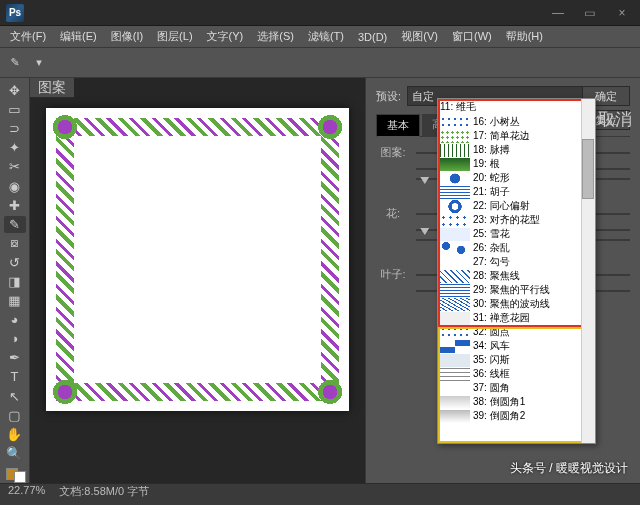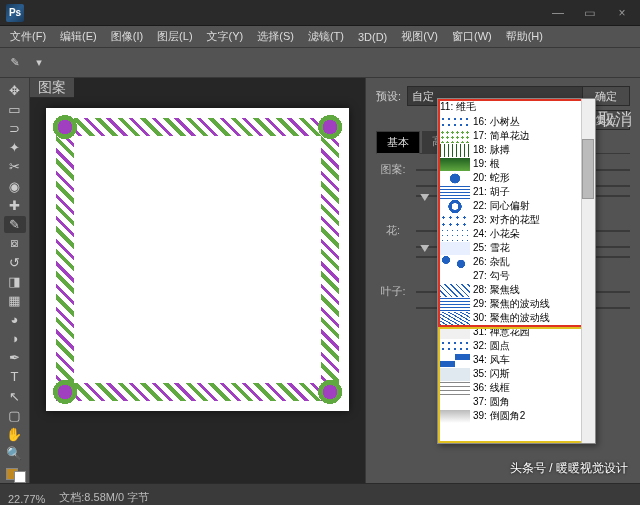--- a/index.html
+++ b/index.html
@@ -27,41 +27,41 @@
 .vine.top{top:0;left:0;right:0;height:18px}
 .vine.bottom{bottom:0;left:0;right:0;height:18px}
 .vine.left{top:0;bottom:0;left:0;width:18px}
 .vine.right{top:0;bottom:0;right:0;width:18px}
 .corner{position:absolute;width:34px;height:34px;background:radial-gradient(circle,#a040c0 0%,#a040c0 30%,#60a840 30%,#60a840 50%,transparent 50%)}
 .corner.tl{top:-8px;left:-8px}
 .corner.tr{top:-8px;right:-8px}
 .corner.bl{bottom:-8px;left:-8px}
 .corner.br{bottom:-8px;right:-8px}
 .right-panel{width:275px;background:#535353;border-left:1px solid #383838;padding:8px 10px;position:relative}
-.preset-row{display:flex;align-items:center;gap:6px;margin-bottom:25px}
+.preset-row{display:flex;align-items:center;gap:6px;margin-bottom:8px}
 .preset-row select{flex:1;background:#3a3a3a;color:#ddd;border:1px solid #2a2a2a;height:20px;font-size:11px}
 .gear-btn{width:18px;height:18px;color:#ccc;cursor:pointer}
 .btn-stack{position:absolute;top:8px;right:10px;width:48px;display:flex;flex-direction:column;gap:4px}
 .ps-btn{background:#4a4a4a;border:1px solid #2a2a2a;color:#ddd;height:20px;font-size:11px;cursor:pointer;text-align:center;line-height:18px}
 .tabs{display:flex;gap:2px;margin-top:6px;margin-bottom:8px;border-bottom:1px solid #3a3a3a}
 .tab{padding:3px 10px;background:#3a3a3a;color:#aaa;cursor:pointer;font-size:11px}
 .tab.active{background:#000000;color:#ddd;border:1px solid #3a3a3a;border-bottom:1px solid #535353;margin-bottom:-1px}
 .slider-row{display:flex;align-items:center;margin:8px 0;font-size:11px;color:#bbb}
 .slider-label{width:40px;text-align:center;padding-right:6px}
 .slider-track{flex:1;height:2px;background:#3a3a3a;position:relative}
 .slider-thumb{position:absolute;top:-4px;left:40%;width:9px;height:10px;background:#bbb;clip-path:polygon(50% 100%,0 30%,100% 30%)}
 .pattern-popup{position:absolute;top:98px;left:437px;width:159px;height:346px;background:#fff;border:1px solid #888;z-index:50;overflow:hidden;box-shadow:2px 2px 6px rgba(0,0,0,.4)}
 .popup-scroll{position:absolute;right:0;top:0;bottom:0;width:14px;background:#eee;border-left:1px solid #ccc}
 .popup-scroll-thumb{position:absolute;right:1px;top:40px;width:12px;height:60px;background:#bbb;border:1px solid #999}
 .pattern-line{display:flex;align-items:center;height:14px;padding-left:2px;font-size:10px;color:#000;cursor:pointer}
 .pattern-swatch{width:30px;height:13px;margin-right:3px;flex-shrink:0}
 .hl-red{position:absolute;top:0;left:0;right:12px;height:228px;border:2px solid #e03020;pointer-events:none}
 .hl-yellow{position:absolute;top:228px;left:0;right:12px;bottom:0;border:2px solid #e0c020;pointer-events:none}
 .cancel-btn{position:absolute;top:108px;right:8px;color:#ccc;font-size:17px;z-index:60}
-.statusbar{position:absolute;bottom:0;left:0;right:0;height:22px;background:#3a3a3a;display:flex;align-items:flex-end;padding:0 8px;font-size:11px;color:#bbb;gap:14px;border-top:1px solid #2a2a2a}
+.statusbar{position:absolute;bottom:0;left:0;right:0;height:22px;background:#3a3a3a;display:flex;align-items:flex-start;padding:0 8px;font-size:11px;color:#bbb;gap:14px;border-top:1px solid #2a2a2a}
 .watermark{position:absolute;bottom:28px;right:12px;color:#fff;font-size:12px;text-shadow:0 0 3px #000;z-index:100}
 </style>
 </head>
 <body>
 
 <div class="titlebar">
   <div class="app-logo">Ps</div>
   <div class="win-controls">
     <span>—</span>
     <span>▭</span>
@@ -231,42 +231,38 @@
       </div>
       <div class="pattern-line">
         <div class="pattern-swatch" style="background: radial-gradient(circle, rgb(255, 255, 255) 20%, rgb(32, 96, 192) 21%, rgb(32, 96, 192) 40%, rgb(255, 255, 255) 41%);"></div>
         <span>22: 同心偏射</span>
       </div>
       <div class="pattern-line">
         <div class="pattern-swatch" style="background: radial-gradient(circle, rgb(32, 96, 192) 25%, transparent 26%) 0px 0px / 7px 7px, rgb(255, 255, 255);"></div>
         <span>23: 对齐的花型</span>
       </div>
       <div class="pattern-line">
-        <div class="pattern-swatch" style="background: radial-gradient(circle, rgb(32, 96, 192) 20%, transparent 21%) 0px 0px / 5px 5px, rgb(255, 255, 255);"></div>
-        <span>24: 小花朵</span>
-      </div>
-      <div class="pattern-line">
         <div class="pattern-swatch" style="background: rgb(232, 240, 255);"></div>
         <span>25: 雪花</span>
       </div>
       <div class="pattern-line">
         <div class="pattern-swatch" style="background: radial-gradient(circle at 20% 30%, rgb(32, 96, 192) 15%, transparent 16%), radial-gradient(circle at 70% 60%, rgb(32, 96, 192) 18%, transparent 19%), rgb(255, 255, 255);"></div>
         <span>26: 杂乱</span>
       </div>
       <div class="pattern-line">
         <div class="pattern-swatch" style="background: rgb(255, 255, 255);"></div>
         <span>27: 勾号</span>
       </div>
       <div class="pattern-line">
         <div class="pattern-swatch" style="background: repeating-linear-gradient(45deg, rgb(32, 96, 192) 0px, rgb(32, 96, 192) 1px, rgb(255, 255, 255) 1px, rgb(255, 255, 255) 4px);"></div>
         <span>28: 聚焦线</span>
       </div>
       <div class="pattern-line">
         <div class="pattern-swatch" style="background: repeating-linear-gradient(0deg, rgb(32, 96, 192) 0px, rgb(32, 96, 192) 1px, rgb(255, 255, 255) 1px, rgb(255, 255, 255) 3px);"></div>
-        <span>29: 聚焦的波动线</span>
+        <span>29: 聚焦的平行线</span>
       </div>
       <div class="pattern-line">
         <div class="pattern-swatch" style="background: repeating-linear-gradient(30deg, rgb(32, 96, 192) 0px, rgb(32, 96, 192) 1px, rgb(255, 255, 255) 1px, rgb(255, 255, 255) 3px);"></div>
         <span>30: 聚焦的波动线</span>
       </div>
       <div class="pattern-line">
         <div class="pattern-swatch" style="background: rgb(240, 240, 240);"></div>
         <span>31: 禅意花园</span>
       </div>
       <div class="pattern-line">
@@ -281,20 +277,24 @@
         <div class="pattern-swatch" style="background: rgb(224, 232, 240);"></div>
         <span>35: 闪斯</span>
       </div>
       <div class="pattern-line">
         <div class="pattern-swatch" style="background: repeating-linear-gradient(0deg, rgb(136, 136, 136) 0px, rgb(136, 136, 136) 1px, rgb(255, 255, 255) 1px, rgb(255, 255, 255) 4px);"></div>
         <span>36: 线框</span>
       </div>
       <div class="pattern-line">
         <div class="pattern-swatch" style="background: rgb(255, 255, 255);"></div>
         <span>37: 圆角</span>
+      </div>
+      <div class="pattern-line">
+        <div class="pattern-swatch" style="background: linear-gradient(rgb(204, 204, 204), rgb(255, 255, 255));"></div>
+        <span>38: 倒圆角1</span>
       </div>
       <div class="pattern-line">
         <div class="pattern-swatch" style="background: linear-gradient(rgb(187, 187, 187), rgb(255, 255, 255));"></div>
         <span>39: 倒圆角2</span>
       </div>
     </div>
   <div class="hl-red"></div>
   <div class="hl-yellow"></div>
   <div class="popup-scroll">
       <div class="popup-scroll-thumb"></div>

